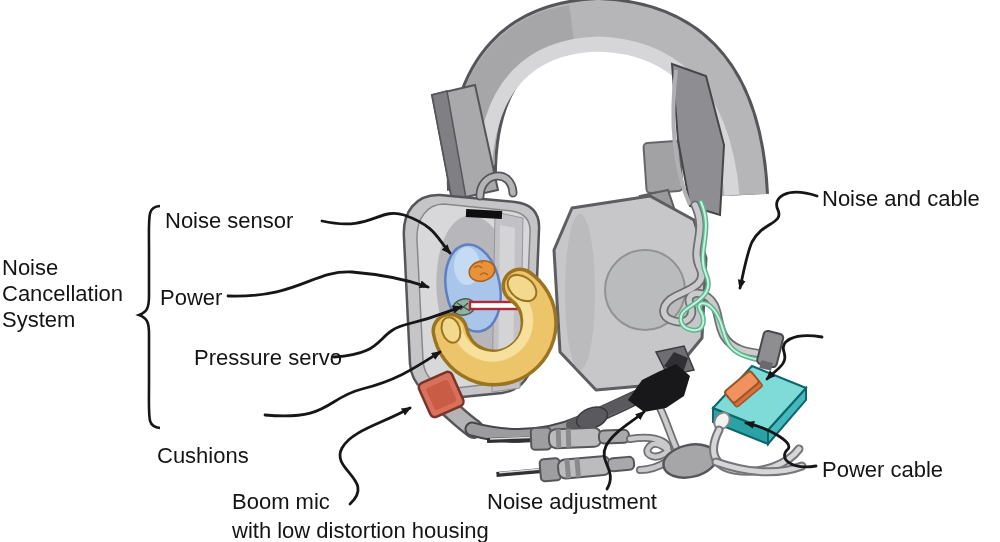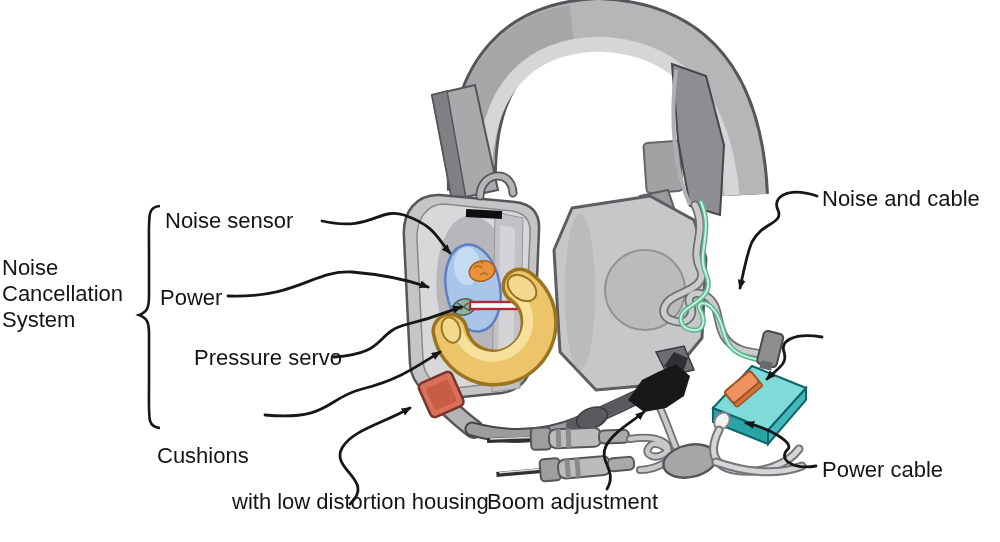--- a/index.html
+++ b/index.html
@@ -194,18 +194,19 @@
   <div class="lbl" id="lbl-pressure-servo">Pressure servo</div>
 
   <div class="lbl" id="lbl-cushions">Cushions</div>
 
   <div class="lbl" id="lbl-boom-cable">Noise and cable</div>
 
 
   <div class="lbl" id="lbl-power">Power cable</div>
 
   <div class="lbl" id="lbl-boom-mic">
+    <div>Boom mic</div>
     <div>with low distortion housing</div>
   </div>
 
-  <div class="lbl" id="lbl-boom-adjustment">Boom adjustment</div>
+  <div class="lbl" id="lbl-boom-adjustment">Noise adjustment</div>
 
 </div>
 
 </body></html>

